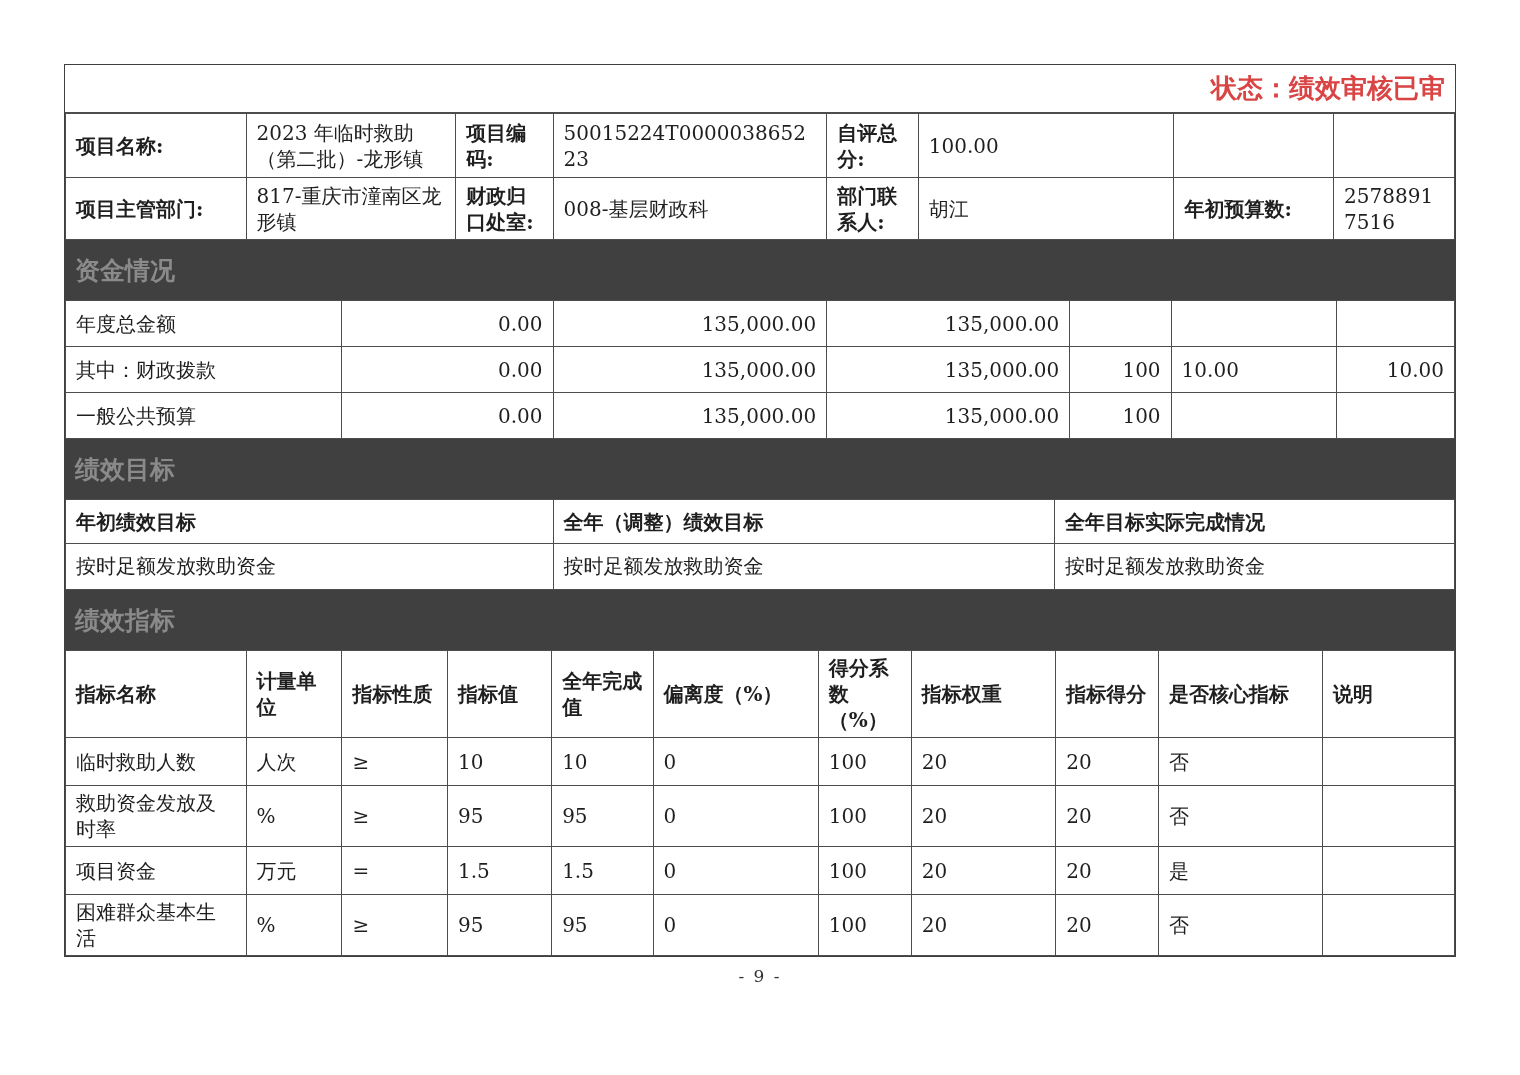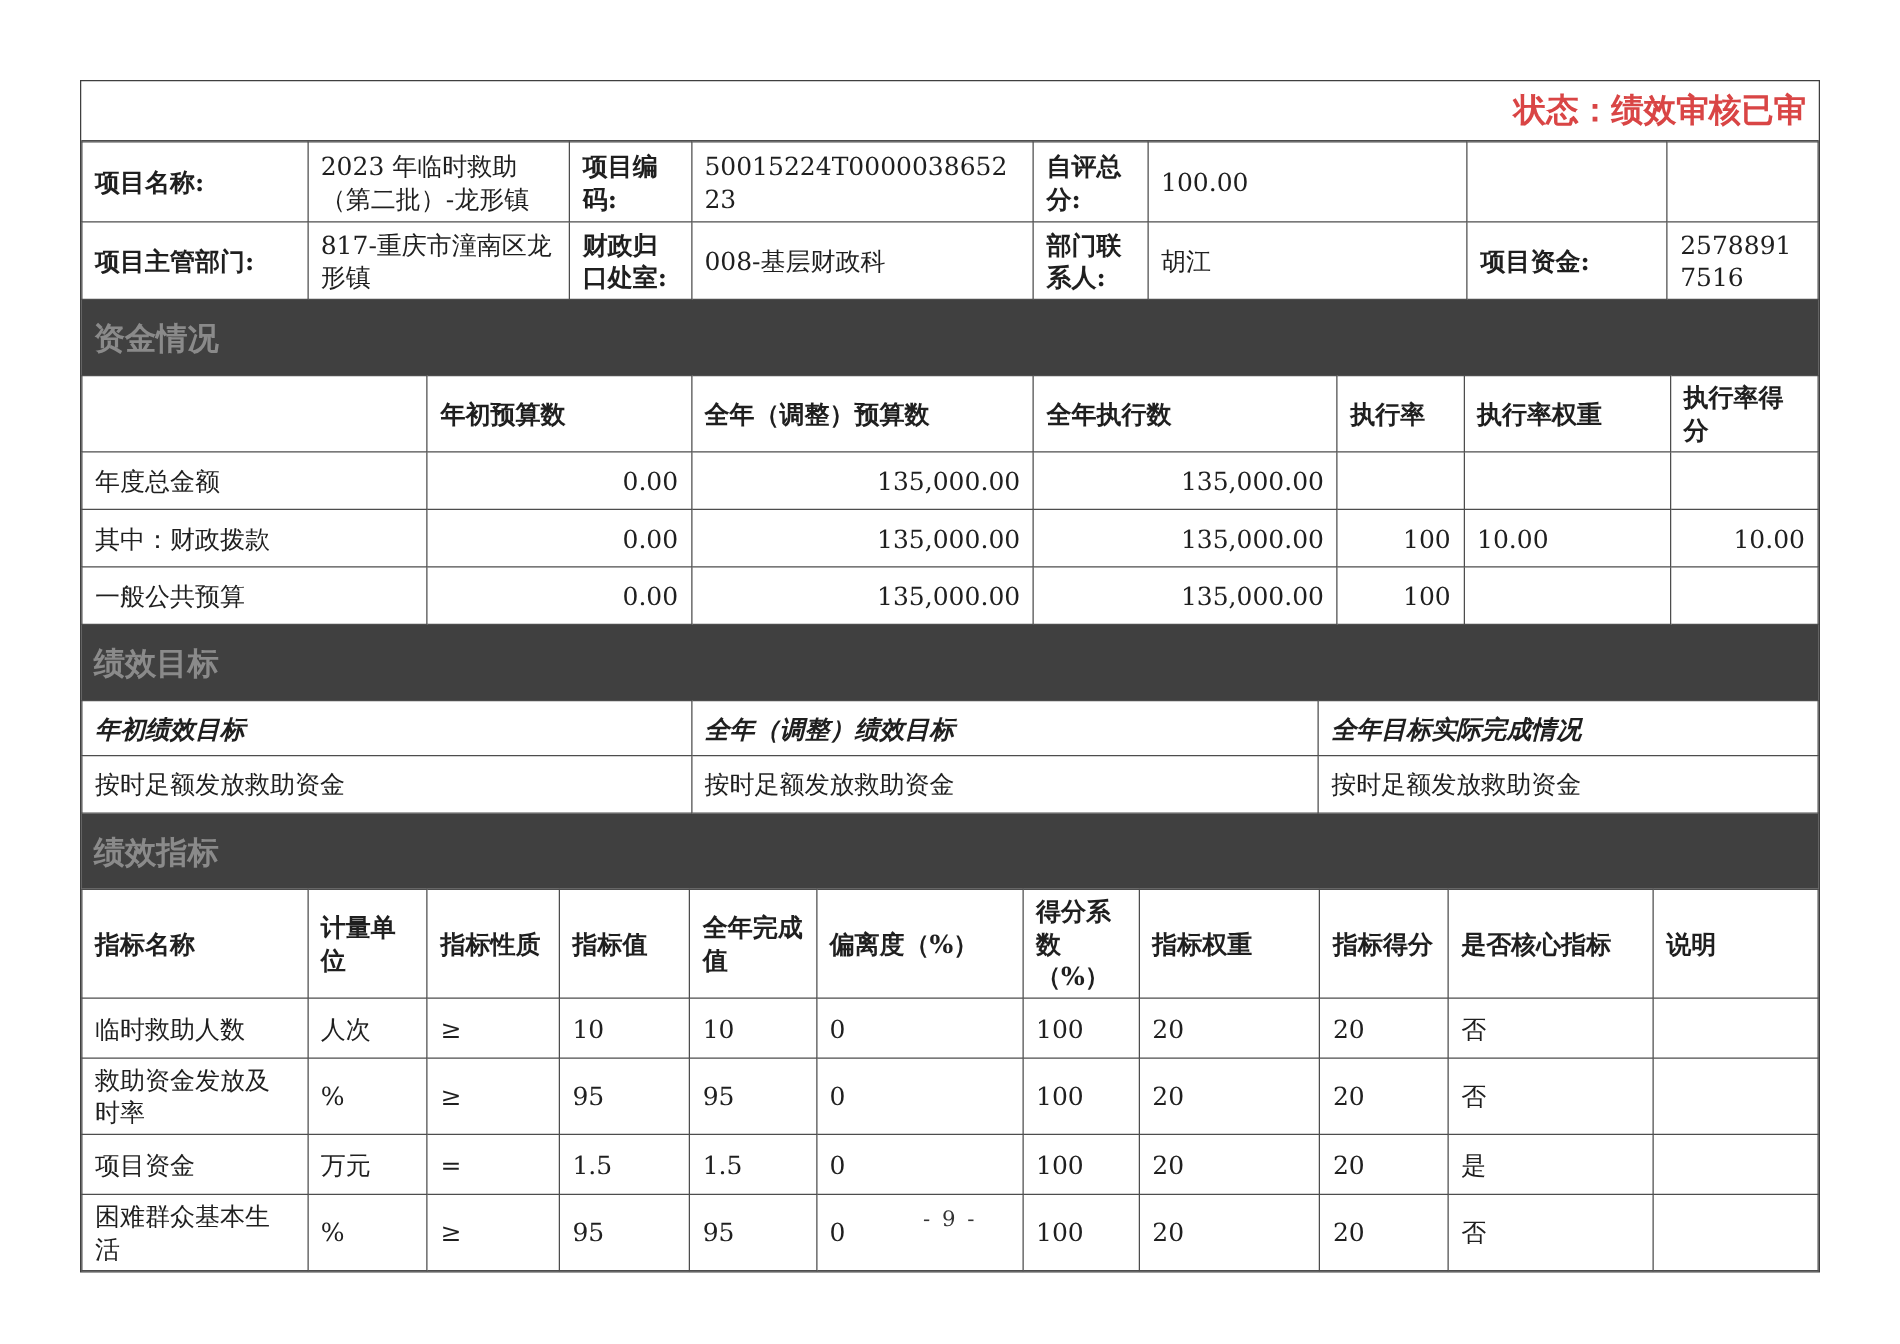--- a/index.html
+++ b/index.html
@@ -66,21 +66,21 @@
     font-family: "DejaVu Sans", "Liberation Sans", sans-serif;
     font-weight: bold;
     font-size: 25px;
     color: #8a8a8a;
     background: #404040;
   }
   
   .funding-head td, .funding-head th { height: 45px; }
   .funding-row td { height: 46px; }
   
-  .targets-head th { height: 44px; font-style: italic; }
+  .targets-head th { height: 44px; }
   .targets-row td { height: 46px; vertical-align: middle; padding-top: 2px; }
   
   .ind-head th { height: 60px; }
   .ind-row td { height: 48px; margin-top: 16px; }
   
   .page-num {
     position: absolute;
     top: 966px;
     left: 0;
     width: 100%;
@@ -122,47 +122,38 @@
         <td></td>
         <td></td>
       </tr>
       <tr class="hdr-r2">
         <td class="lbl">项目主管部门:</td>
         <td>817-重庆市潼南区龙形镇</td>
         <td class="lbl">财政归口处室:</td>
         <td>008-基层财政科</td>
         <td class="lbl">部门联系人:</td>
         <td>胡江</td>
-        <td class="lbl">项目资金:</td>
+        <td class="lbl">年初预算数:</td>
         <td>25788917516</td>
       </tr>
     </tbody>
       </table>
 
     <div class="section-title">资金情况</div>
     <table>
       <colgroup>
         <col style="width:19.9%">
           <col style="width:15.2%">
           <col style="width:19.7%">
           <col style="width:17.5%">
         <col style="width:7.3%">
           <col style="width:11.9%">
           <col style="width:8.5%">
       </colgroup>
       <tbody>
-          <tr class="funding-head">
-        <th></th>
-        <th>年初预算数</th>
-        <th>全年（调整）预算数</th>
-        <th>全年执行数</th>
-        <th>执行率</th>
-        <th>执行率权重</th>
-        <th>执行率得分</th>
-      </tr>
       <tr class="funding-row">
         <td>年度总金额</td>
         <td class="num">0.00</td>
         <td class="num">135,000.00</td>
         <td class="num">135,000.00</td>
         <td class="num"></td>
         <td></td>
         <td class="num"></td>
       </tr>
       <tr class="funding-row">

